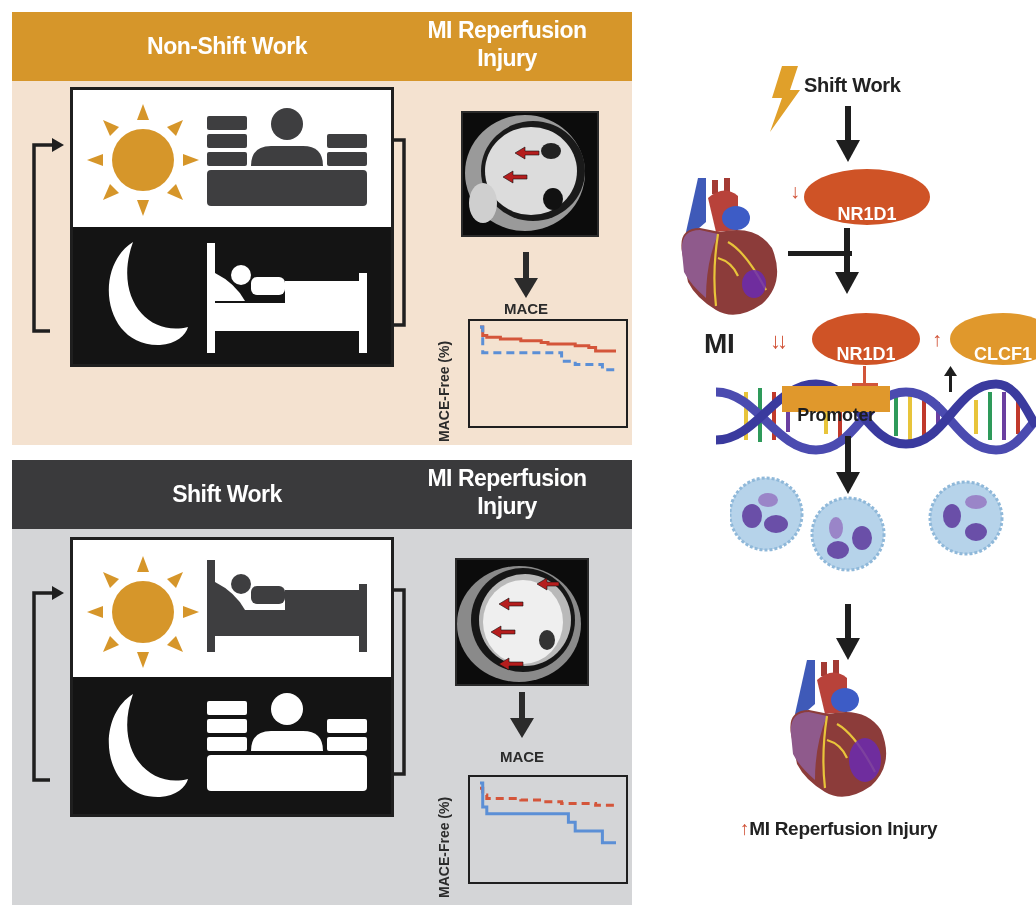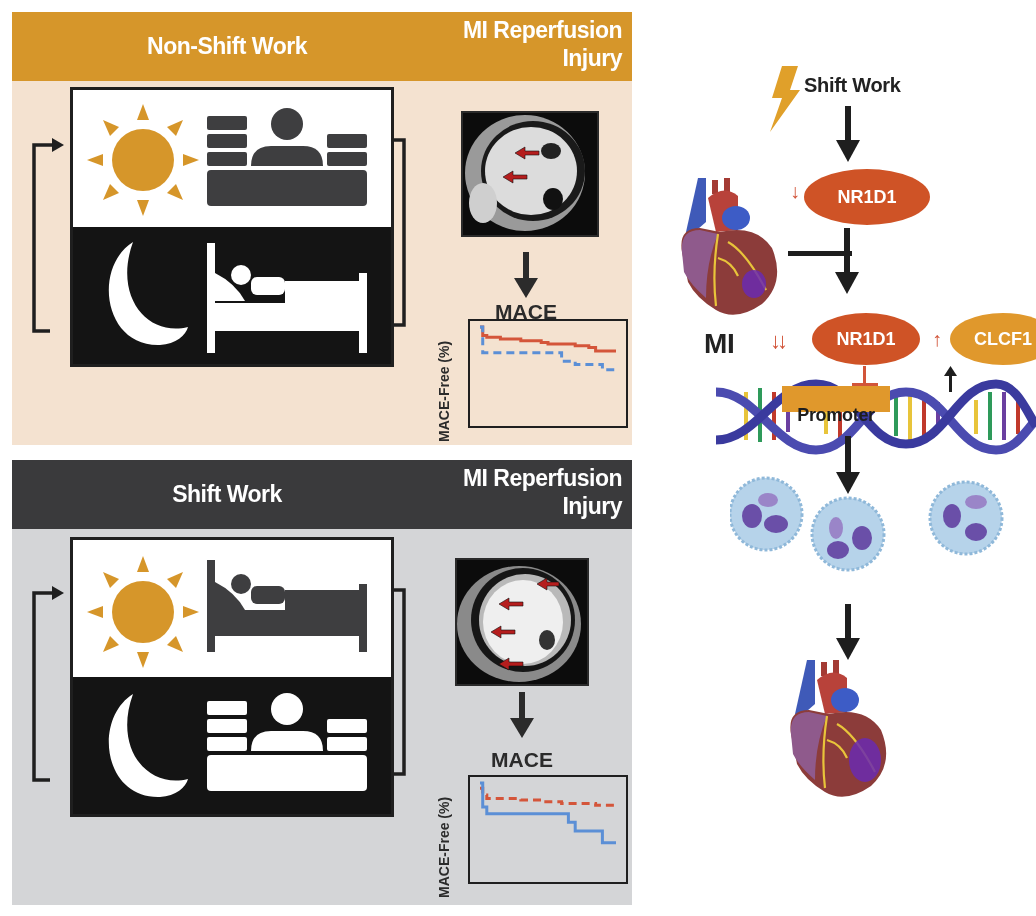--- a/index.html
+++ b/index.html
@@ -3,31 +3,31 @@
 <meta charset="utf-8">
 <style>
   html, body { margin:0; padding:0; background:#ffffff; }
   body { width:1036px; height:916px; position:relative; overflow:hidden;
          font-family:"Liberation Sans", sans-serif; }
   .abs { position:absolute; }
   .panel { position:absolute; left:12px; width:620px; }
   .panel-header { position:absolute; left:0; top:0; width:620px; height:69px; color:#fff; }
   .ph-left { position:absolute; left:95px; top:0; width:240px; height:69px; display:flex; align-items:center; justify-content:center;
              font-weight:bold; font-size:23px; letter-spacing:-0.5px; }
-  .ph-right { position:absolute; left:380px; top:4px; width:230px; height:60px; text-align:right; font-weight:bold; font-size:23px;
+  .ph-right { position:absolute; left:380px; top:4px; width:230px; height:60px; text-align:center; font-weight:bold; font-size:23px;
               line-height:28px; letter-spacing:-0.5px; }
   .cycle-box { position:absolute; left:58px; width:318px; border:3px solid #1f1f1f; }
   .cycle-top { height:137px; background:#fff; position:relative; }
   .cycle-bot { height:137px; background:#141414; position:relative; }
   .mri { position:absolute; border:2px solid #2a2a2a; overflow:hidden; background:#111; }
-  .mace-title { position:absolute; font-weight:bold; font-size:21px; color:#2b2b2b; text-align:center; width:120px; }
+  .mace-title { position:absolute; font-weight:bold; font-size:15px; color:#2b2b2b; text-align:center; width:120px; }
   .ylab { position:absolute; font-weight:bold; font-size:14px; color:#2b2b2b; transform:rotate(-90deg); transform-origin:left top; white-space:nowrap; }
   .km { position:absolute; border:2.5px solid #1f1f1f; background:transparent; }
   .ellipse { position:absolute; border-radius:50%; color:#fff; font-weight:bold; font-size:18px;
-             display:flex; align-items:center; justify-content:center; }
+             display:flex; align-items:flex-end; justify-content:center; }
   .label { position:absolute; font-weight:bold; color:#222; white-space:nowrap; letter-spacing:-0.3px; }
   .redarr { color:#d2553a; }
 </style>
 </head>
 <body>
 
 <div class="panel" style="top:12px;height:433px;background:#f4e2d0;">
   <div class="panel-header" style="background:#d6962a;">
     <div class="ph-left">Non-Shift Work</div>
     <div class="ph-right">
@@ -329,13 +329,16 @@
     <rect x="36" y="8" width="6" height="14" fill="#a43b34"></rect>
     <rect x="48" y="6" width="6" height="14" fill="#a43b34"></rect>
     <path d="M32 26 Q48 12 62 24 L62 58 L40 60 Z" fill="#b8423a"></path>
     <ellipse cx="60" cy="46" rx="14" ry="12" fill="#3d5cc6"></ellipse>
     <path d="M6 80 Q2 56 24 56 L44 60 Q80 52 96 76 Q110 110 86 132 Q60 150 40 138 Q20 126 12 110 Z" fill="#8c3c3a"></path>
     <path d="M6 80 Q4 58 24 58 L42 62 Q30 90 30 126 Q14 112 8 100 Z" fill="#8f5a8c"></path>
     <path d="M42 62 Q36 100 40 134 M52 70 Q70 80 90 118 M42 86 Q56 90 62 104" stroke="#e8c43a" stroke-width="2.2" fill="none"></path>
     <ellipse cx="80" cy="106" rx="16" ry="22" fill="#6a2ab0" opacity="0.85"></ellipse>
   </svg>
 
+  <div class="label" style="left:100px;top:818px;font-size:19px;">
+    <span class="redarr">↑</span><span>MI Reperfusion Injury</span>
+  </div>
 </div>
 
 </body></html>

